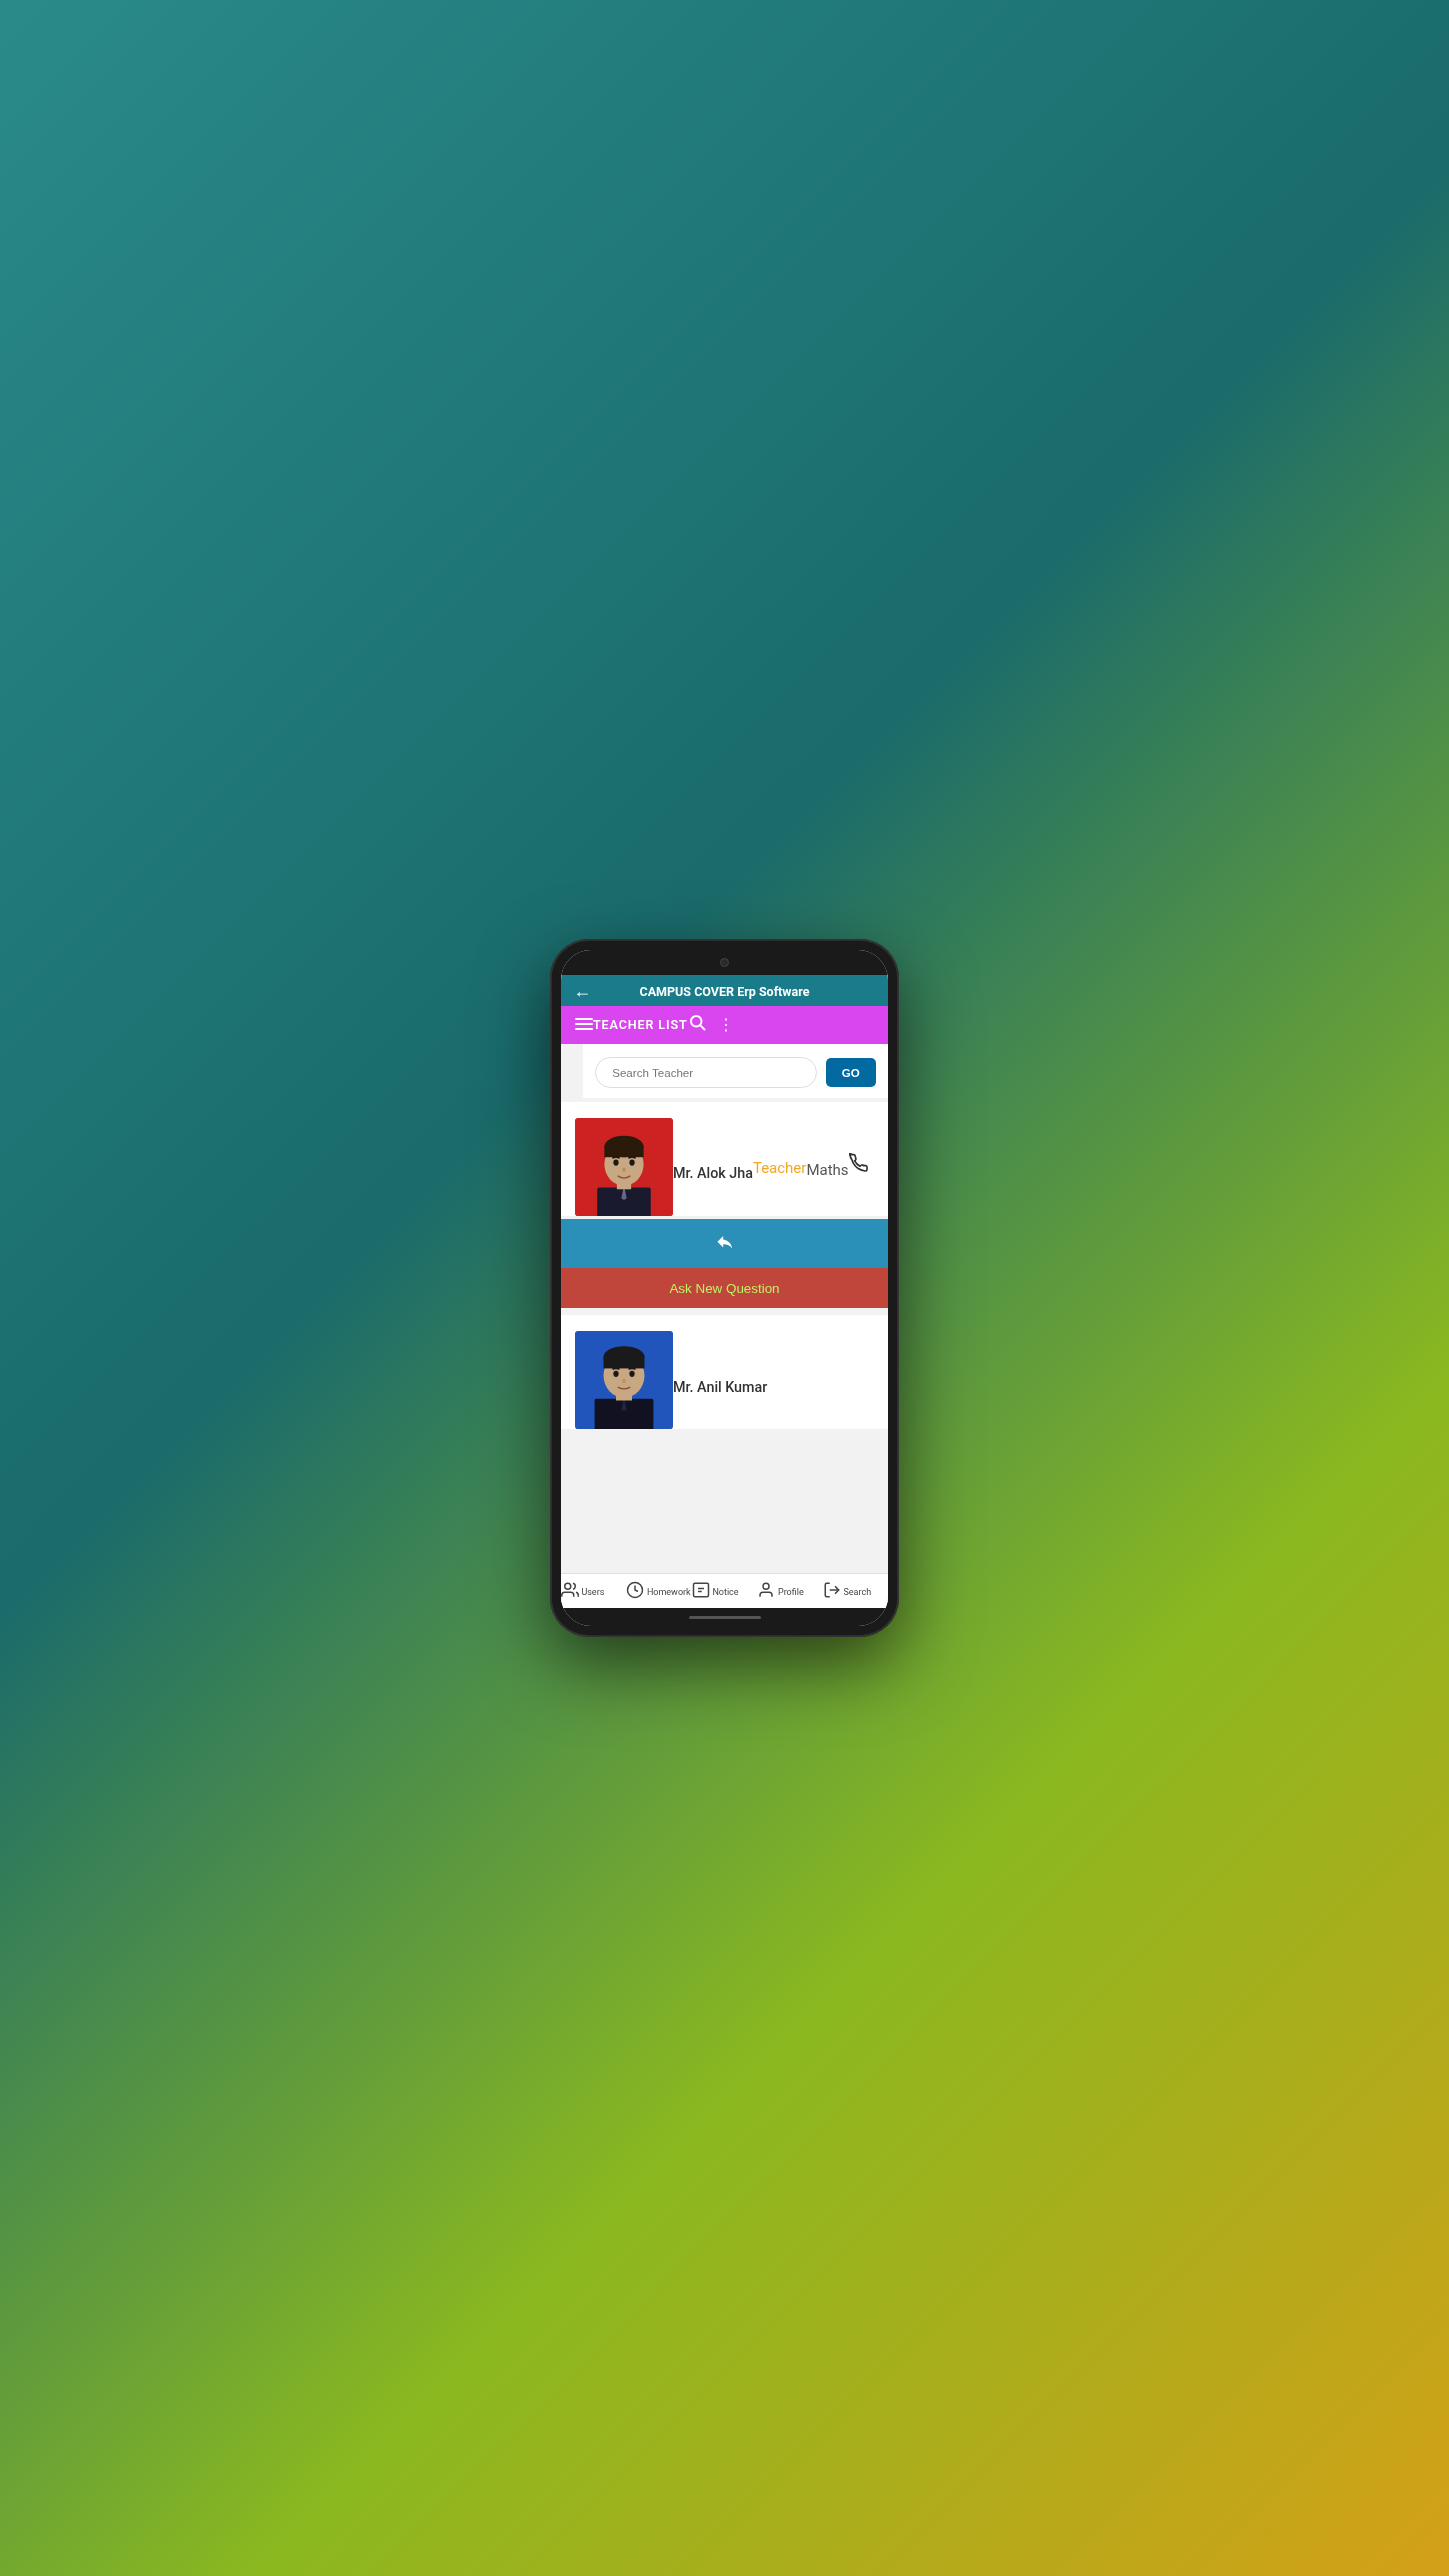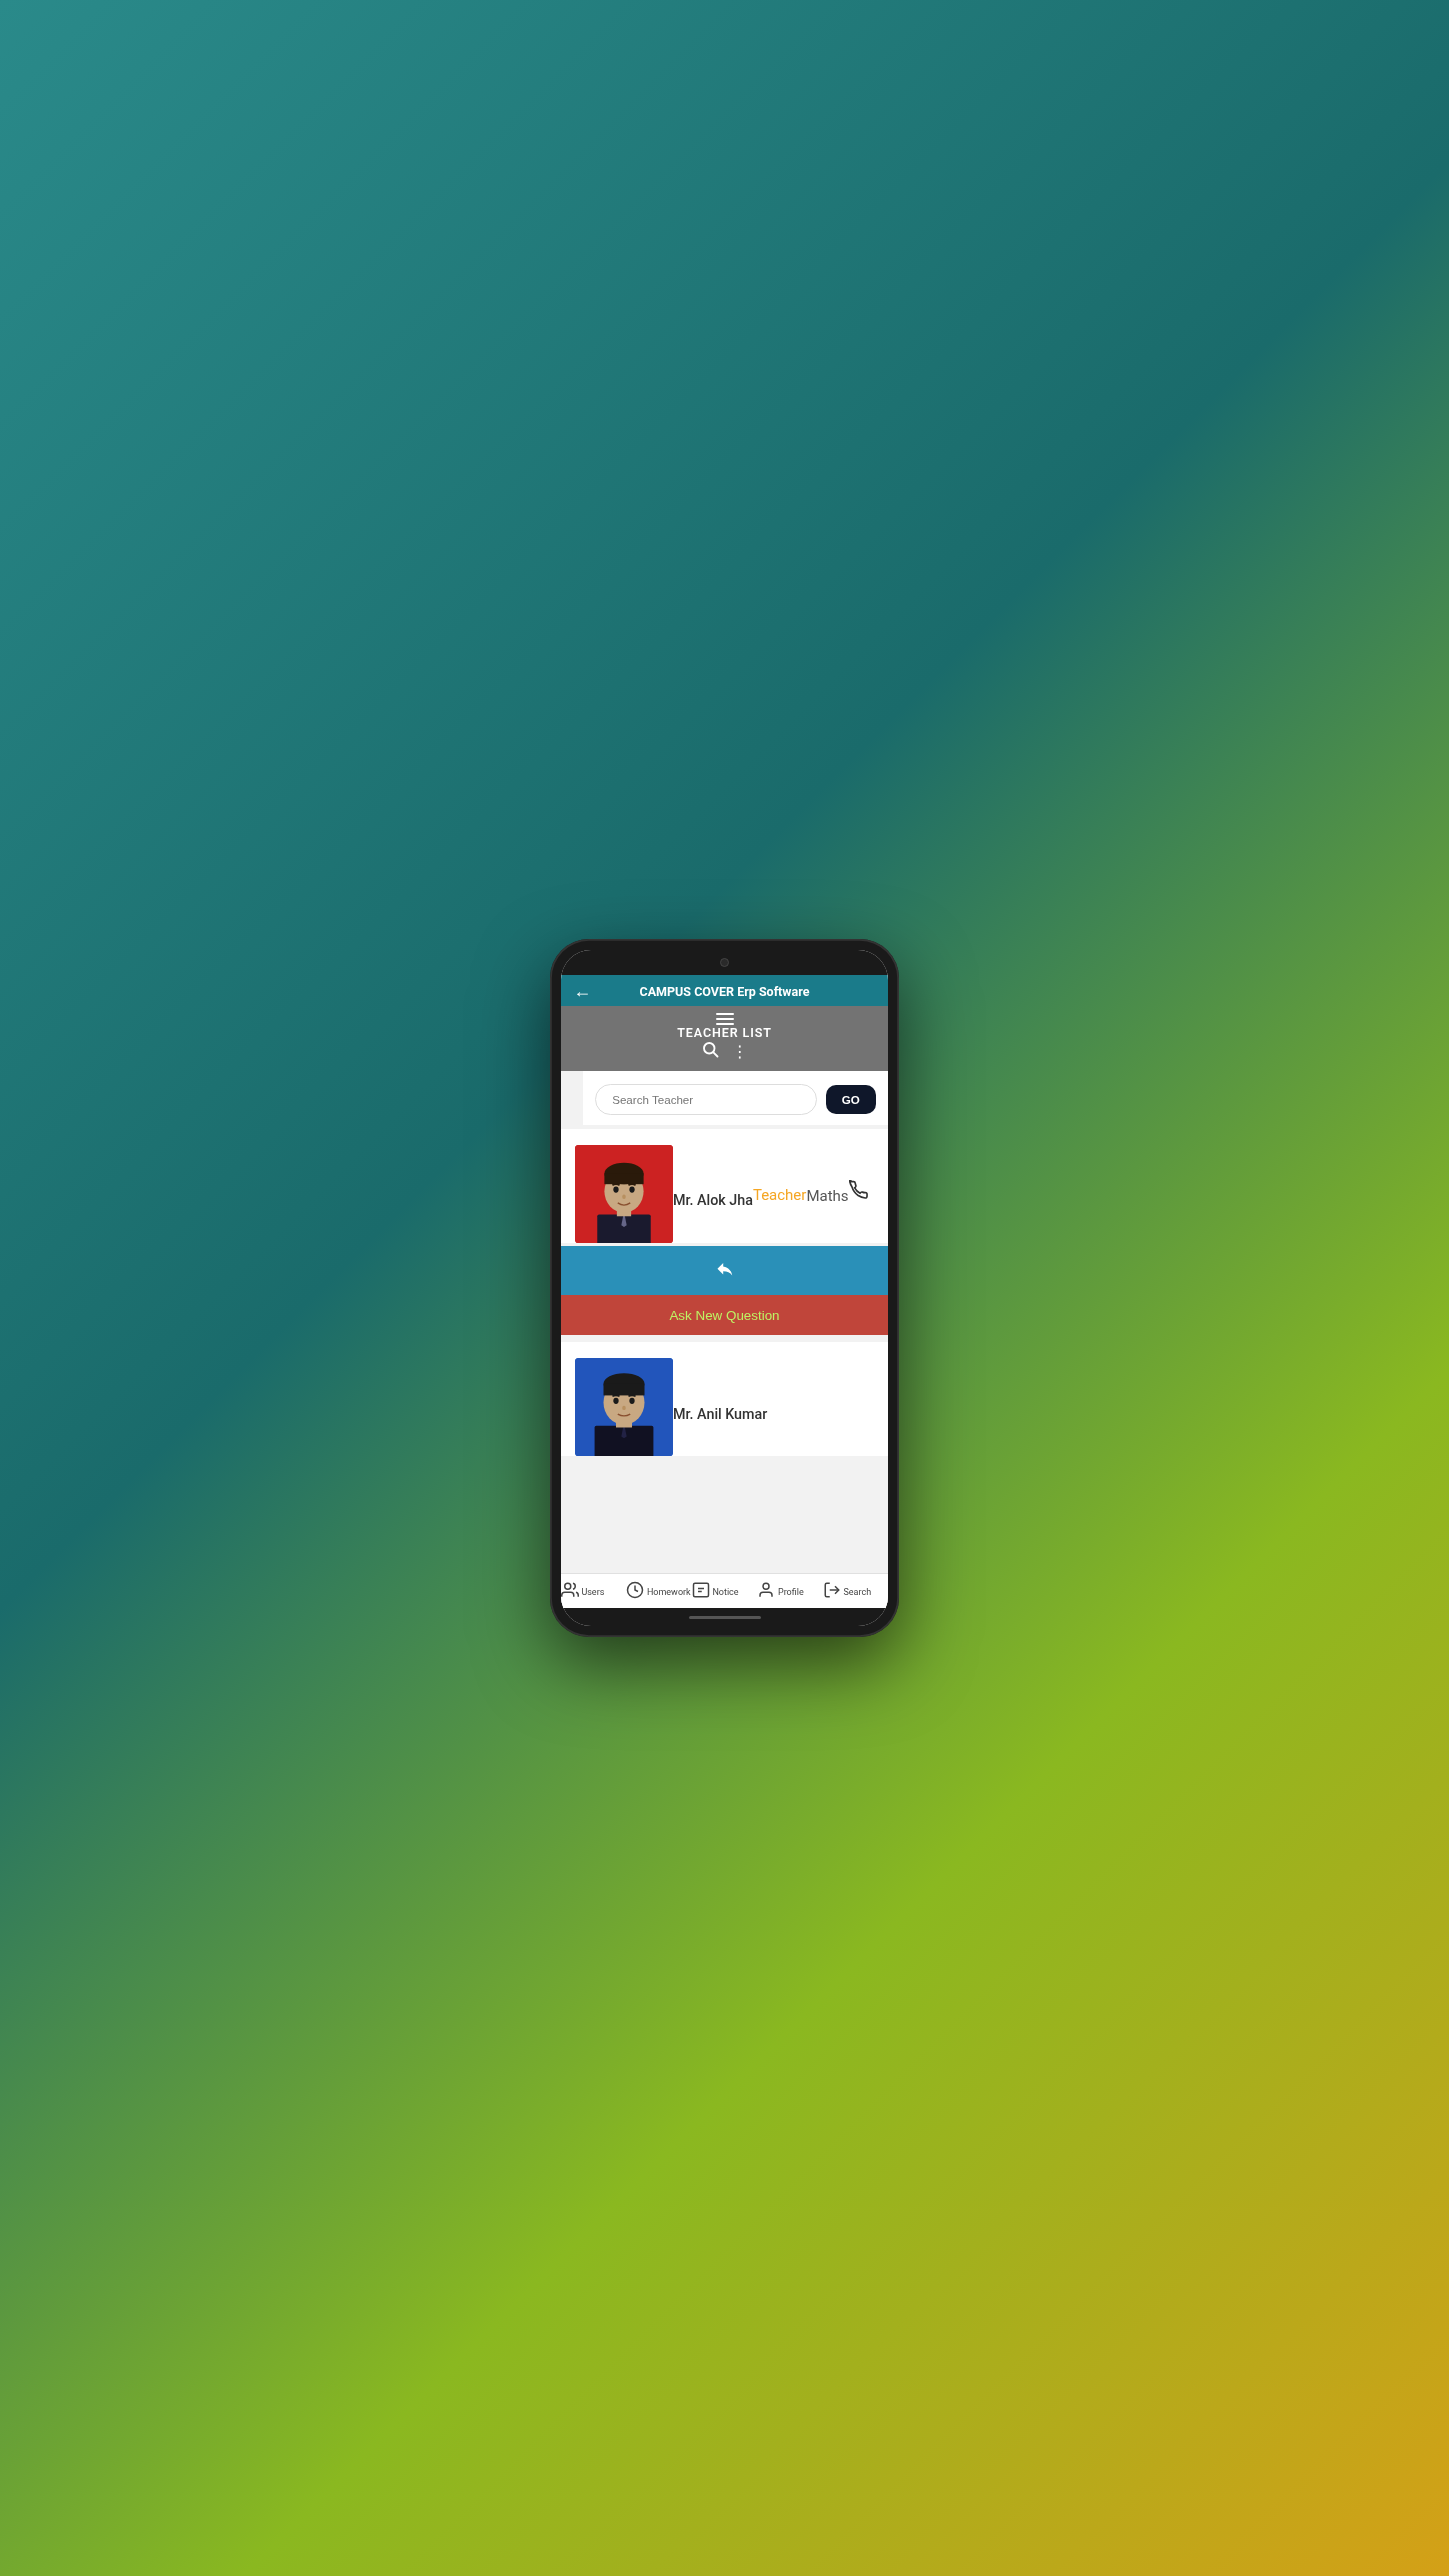--- a/index.html
+++ b/index.html
@@ -78,25 +78,24 @@
 
     .app-title {
       color: white;
       font-weight: bold;
       font-size: 12.5px;
       text-align: left;
     }
 
     
     .nav-bar {
-      background: #737373;
+      background: #d946ef;
       padding: 7.2px 14.3px 9px;
       display: flex;
       align-items: center;
-      flex-direction: column;
     }
 
     .hamburger-icon {
       color: white;
       font-size: 16px;
       cursor: pointer;
       display: flex;
       flex-direction: column;
       gap: 2.7px;
     }
@@ -143,24 +142,24 @@
       border: 1.3px solid #ddd;
       border-radius: 21.5px;
       padding: 8px 16px;
       font-size: 11.6px;
       color: #999;
       outline: none;
       background: white;
     }
 
     .go-button {
-      background: #0f172a;
+      background: #0369a1;
       color: white;
       border: none;
-      border-radius: 10px;
+      border-radius: 5px;
       padding: 8px 16px;
       font-size: 11.6px;
       font-weight: bold;
       cursor: pointer;
     }
 
     
     .content-scroll {
       flex: 1;
       overflow-y: auto;

